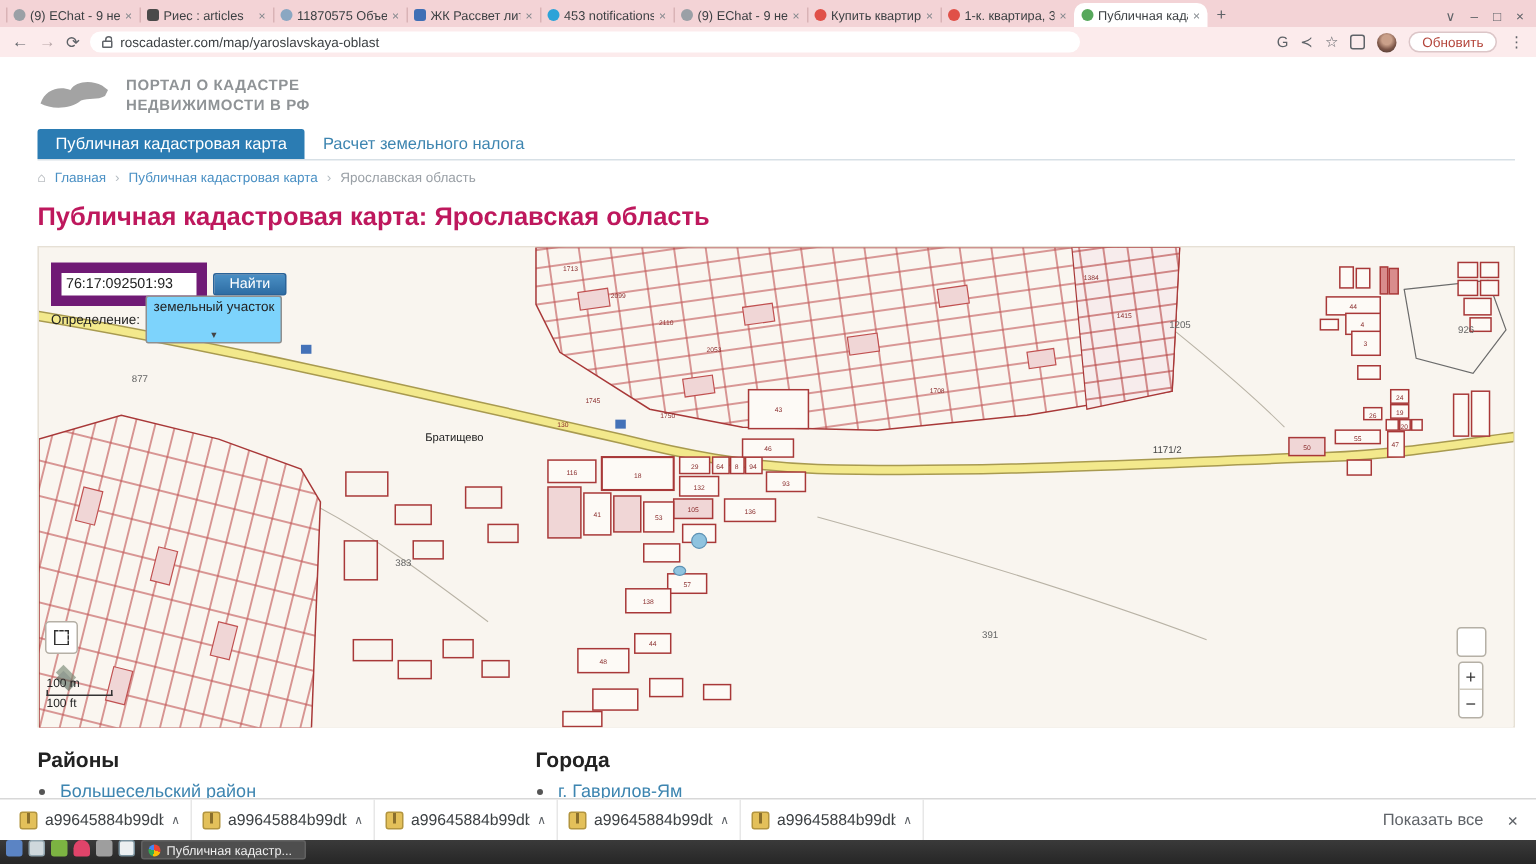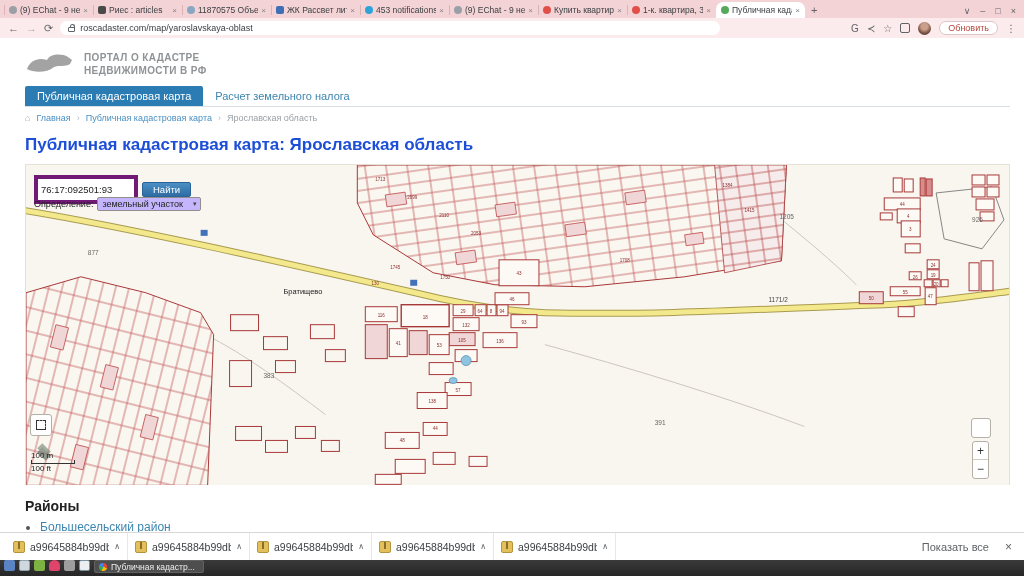--- a/index.html
+++ b/index.html
@@ -39,34 +39,34 @@
   
   .content { height:494px; background:#fff; padding-left:25px; overflow:hidden; position:relative; }
   .sitehead { margin-top:12px; display:flex; align-items:center; gap:9px; }
   .logo-text { font-size:10px; font-weight:bold; color:#8f9396; line-height:1.3; letter-spacing:.4px; }
   .navtabs { margin-top:8px; width:985px; display:flex; border-bottom:1px solid #d7e0e6; }
   .navtab { font-size:11px; padding:4px 12px; color:#3d85b0; }
   .navtab.active { background:#2b7cb3; color:#fff; border-radius:2px 2px 0 0; }
   .crumbs { margin-top:6px; display:flex; align-items:center; gap:6px; font-size:9px; color:#9aa0a6; }
   .crumbs a { color:#4a90c4; text-decoration:none; }
   .crumb-sep { color:#b5bcc2; }
-  h1.pagetitle { margin:12px 0 9px; font-size:17px; font-weight:bold; color:#1d4ed8; }
+  h1.pagetitle { margin:12px 0 9px; font-size:17px; font-weight:bold; color:#be185d; }
 
   
   .map { position:relative; width:985px; height:321px; border:1px solid #e6e0d5; background:#f9f5ef; }
   .map svg { position:absolute; inset:0; }
   .map-search { position:absolute; left:8px; top:10px; display:flex; gap:4px; align-items:center; }
-  .map-search input { width:104px; height:29px; border:4px solid #701a75; font-size:9.5px; padding:0 3px;
+  .map-search input { width:104px; height:29px; border:7px solid #701a75; font-size:9.5px; padding:0 3px;
                       font-family:"Liberation Sans",sans-serif; background:#fff; color:#222; }
   .findbtn { height:15px; background:linear-gradient(#4a8fc4,#2e6da4); color:#fff; border:1px solid #2a6398;
              border-radius:2px; font-size:9.5px; padding:0 10px; }
   .map-filter { position:absolute; left:8px; top:32px; display:flex; gap:4px; align-items:center;
                 font-size:9px; color:#222; }
-  .selbox { background:#c4b5fd; border:1px solid #8f8f8f; border-radius:2px; padding:1px 4px; display:flex;
-            gap:10px; align-items:center; font-size:9px; color:#222; }
+  .selbox { background:#7dd3fc; border:1px solid #8f8f8f; border-radius:2px; padding:1px 4px; display:flex;
+            gap:10px; align-items:center; font-size:9px; color:#222;flex-direction:column; }
   .selbox .chev { font-size:7px; color:#444; }
   .sq-btn { position:absolute; background:#fff; border:1px solid #b5b0a6; border-radius:3px;
             display:flex; align-items:center; justify-content:center; }
   .expander { left:4px; bottom:48px; width:22px; height:22px; }
   .exp-ic { width:10px; height:10px; border:1.5px solid #333; border-top-style:dashed; border-right-style:dashed; }
   .layers { position:absolute; left:10px; bottom:26px; width:18px; height:14px; opacity:.65; }
   .layers i { position:absolute; left:2px; width:12px; height:12px; background:#7a8a76; transform:rotate(45deg) scaleY(.6); }
   .layers i:nth-child(1){ top:0; } .layers i:nth-child(2){ top:4px; background:#5d6f62; }
   .scale { position:absolute; left:5px; bottom:11px; font-size:8px; color:#222; line-height:1.15; }
   .scale .bar { width:44px; height:4px; border:1px solid #333; border-top:none; }
@@ -440,20 +440,28 @@
 
   <div class="cols">
     <div class="col">
       <h3>Районы</h3>
       <ul>
         <li>
           <a>Большесельский район</a></li>
 
       </ul>
     </div>
+    <div class="col">
+      <h3>Города</h3>
+      <ul>
+        <li>
+          <a>г. Гаврилов-Ям</a></li>
+
+      </ul>
+    </div>
   </div>
 </div>
 
 <div class="downloads">
   <div class="dl">
     <span class="zipicon"></span>
     <span class="dl-name">a99645884b99db6....zip</span>
     <span class="dl-chev">∧</span>
   </div>
   <div class="dl">

